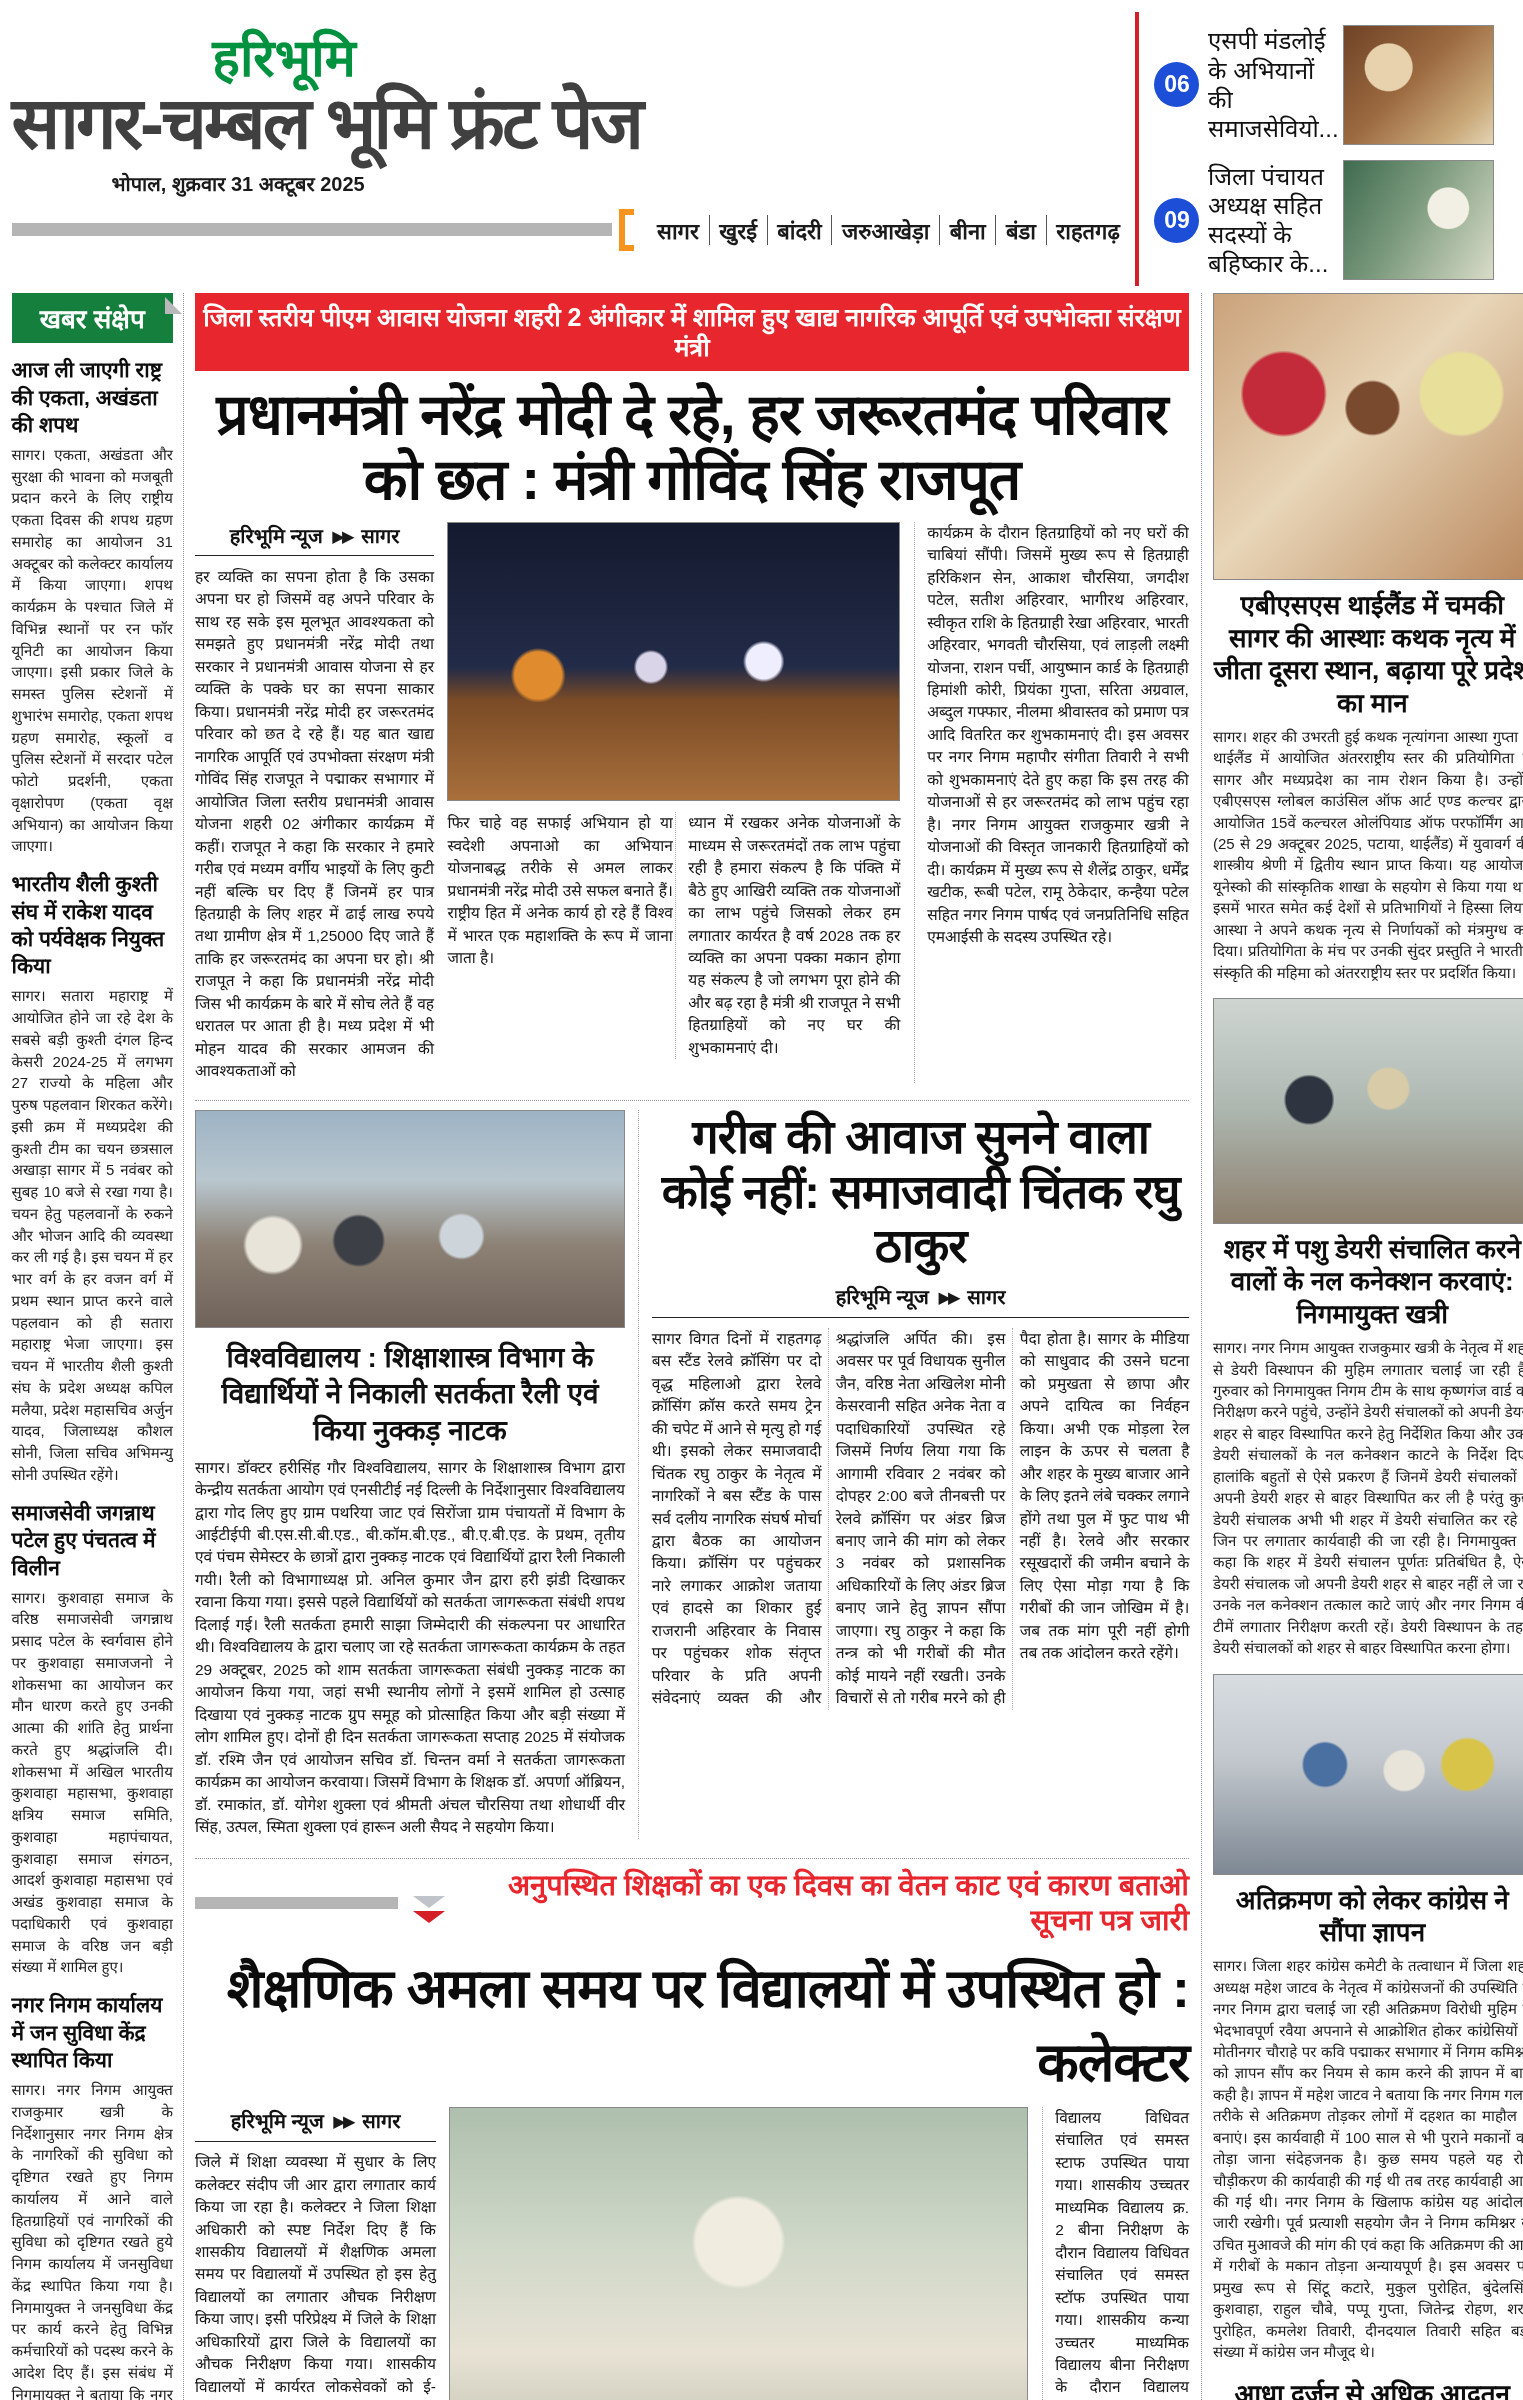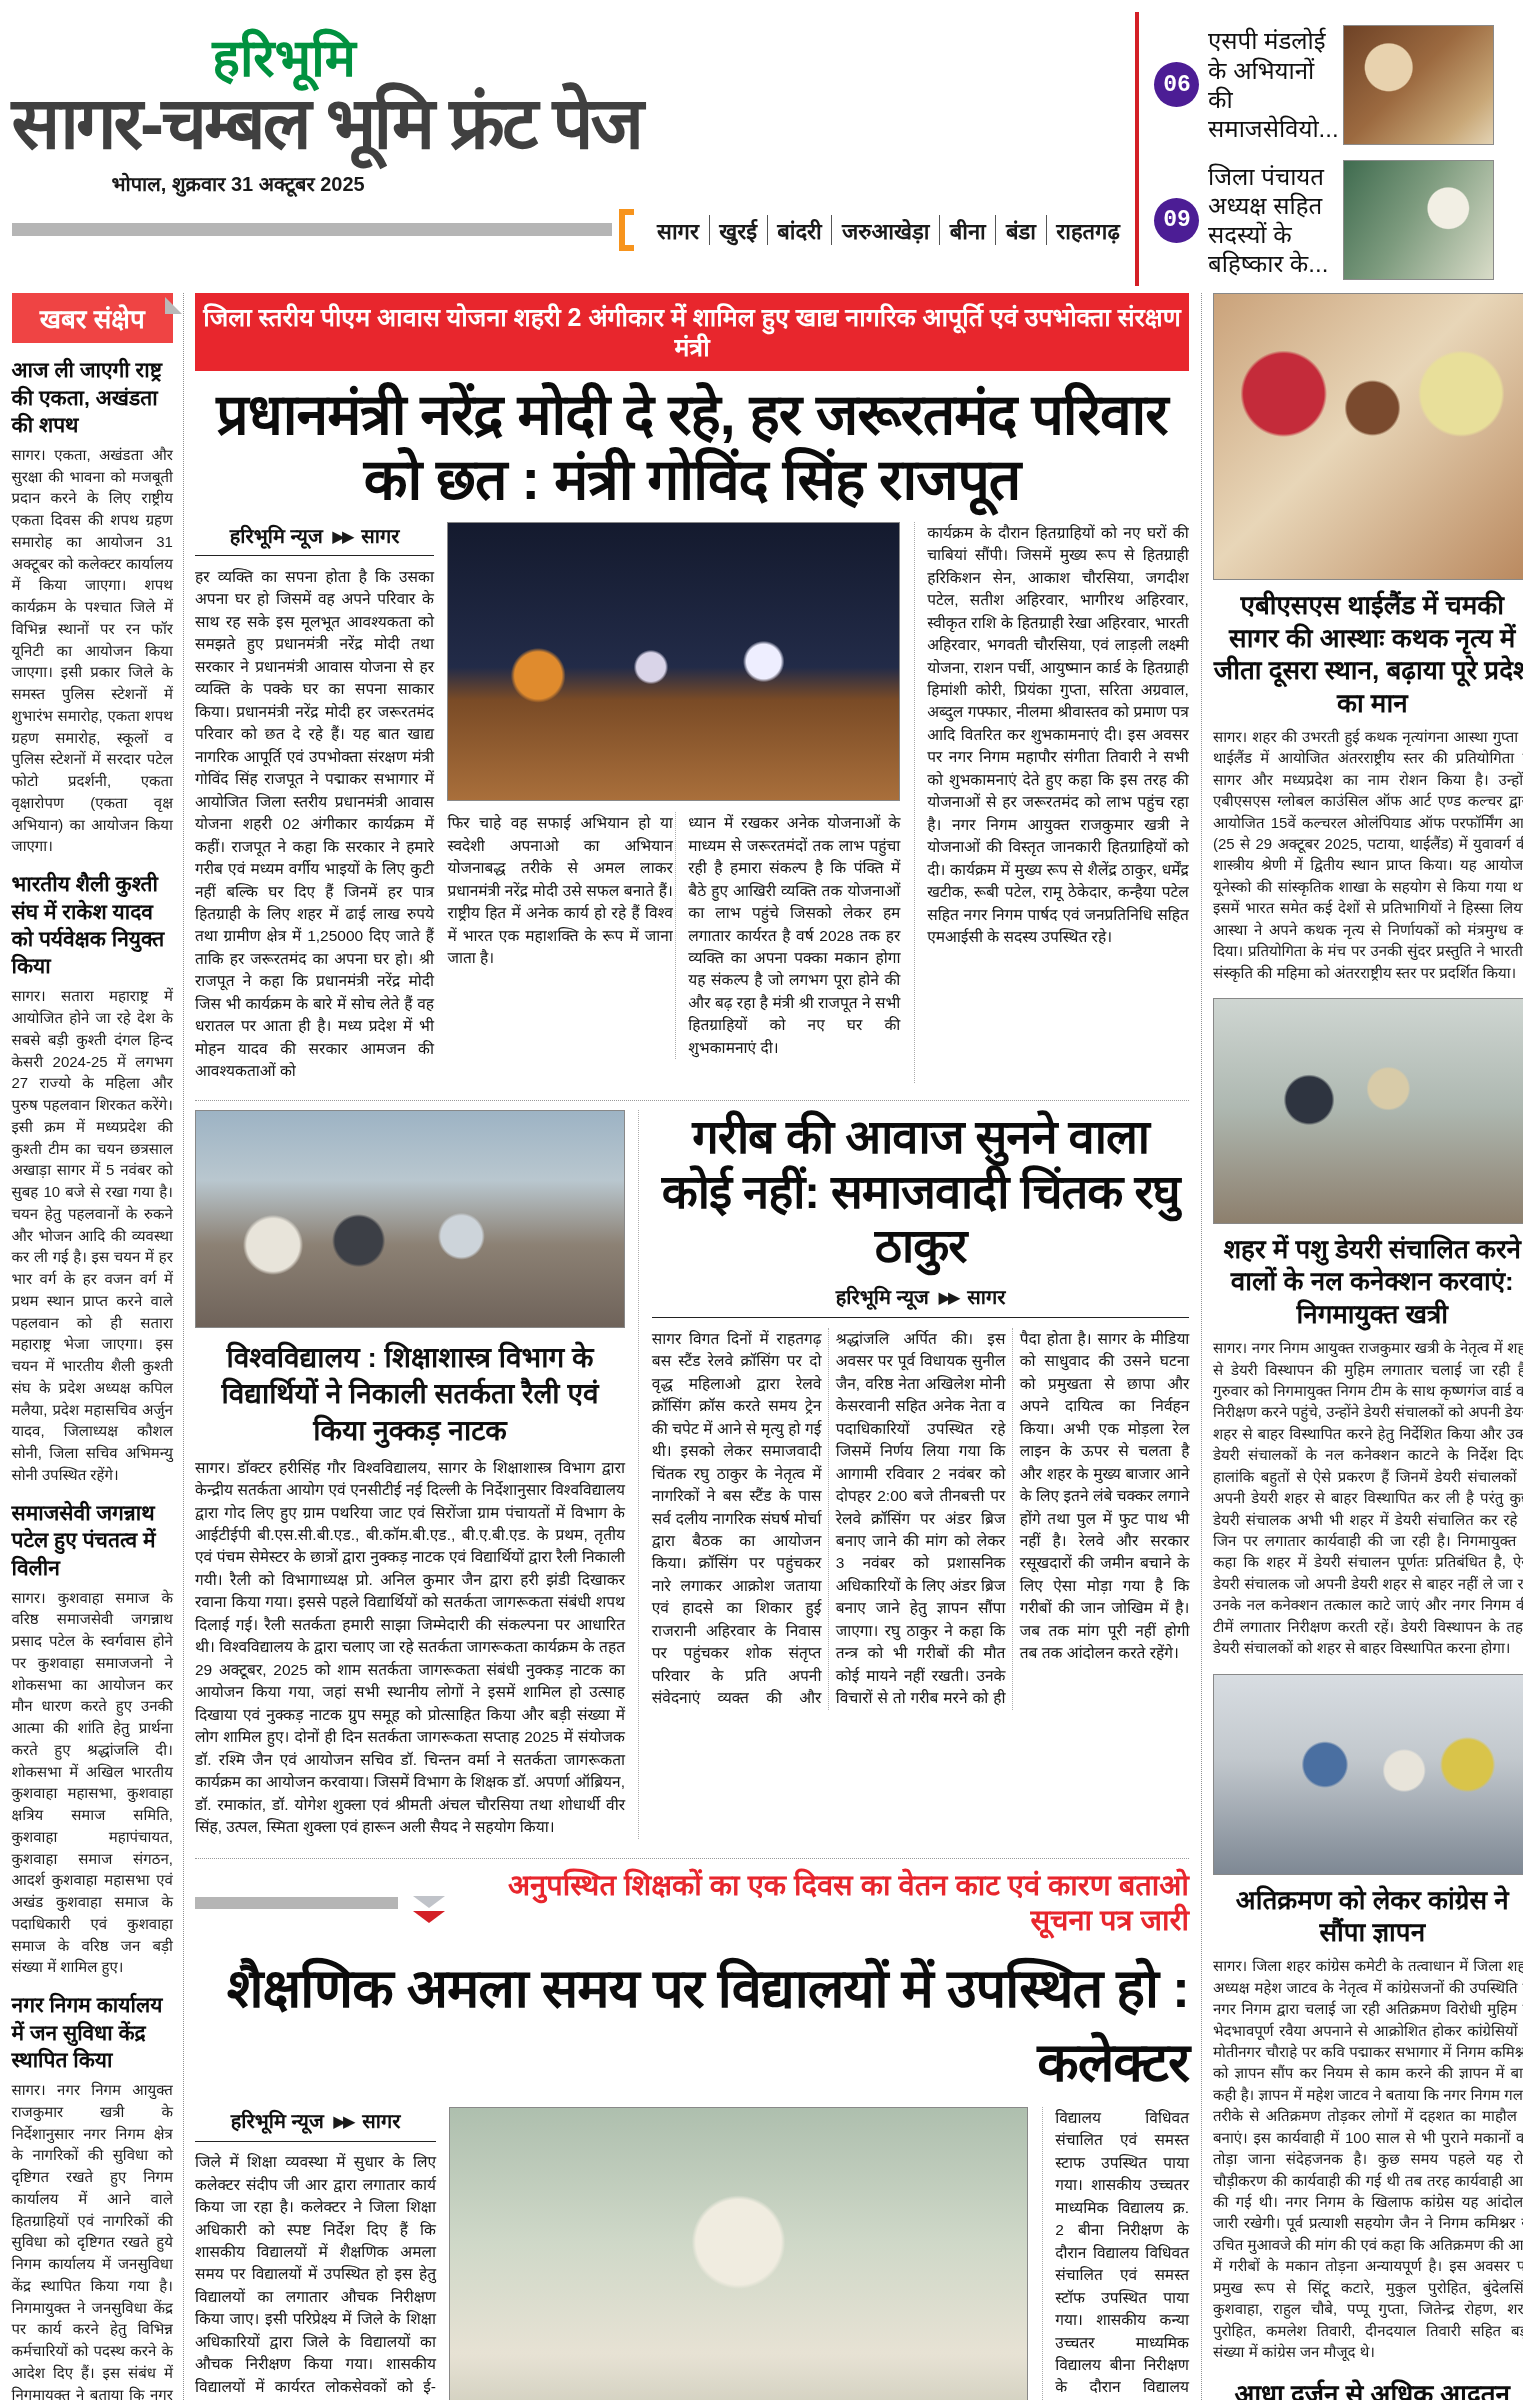--- a/index.html
+++ b/index.html
@@ -14,32 +14,32 @@
   .title{font-size:72px;font-weight:800;color:#404040;line-height:1.02;letter-spacing:-2.9px;white-space:nowrap;margin-top:1.9px;}
   .dateline{font-size:20px;font-weight:700;color:#1a1a1a;margin:9.6px 0 0 100px;width:344px;}
   .bar-row{display:flex;align-items:center;margin-top:11.5px;}
   .gray-bar{width:755px;height:12.4px;background:#b5b5b5;}
   .orange-bracket{width:17px;height:42px;border-left:6.7px solid #f7941d;border-top:6.7px solid #f7941d;border-bottom:6.7px solid #f7941d;margin-left:7.6px;}
   .nav{display:flex;align-items:center;margin-left:13.4px;font-size:22px;font-weight:700;color:#1a1a1a;}
   .nav span{padding:0 9.6px;}
   .nav span + span{border-left:1.9px solid #555;}
   .promos{width:382px;margin-left:5.7px;padding:13.4px 0 5.7px 15.3px;border-left:4.8px solid #d41f26;display:flex;flex-direction:column;gap:15.3px;}
   .promo{display:flex;align-items:center;gap:8.6px;cursor:pointer;}
-  .promo-num{min-width:45px;height:45px;border-radius:50%;background:#4c1d95;color:#fff;font-size:23px;font-weight:800;display:flex;align-items:center;justify-content:center;font-family:Liberation Mono, monospace;}
+  .promo-num{min-width:45px;height:45px;border-radius:50%;background:#1d4ed8;color:#fff;font-size:23px;font-weight:800;display:flex;align-items:center;justify-content:center;}
   .promo-text{font-size:24px;font-weight:400;line-height:1.22;width:126px;}
   .promo-photo{width:151px;height:120px;border:1px solid #8a8a8a;flex:none;}
   .ph1{background:radial-gradient(circle at 30% 35%,#e8d2ae 0 18%,transparent 19%),linear-gradient(135deg,#6e4226 0%,#9c6a40 45%,#c9a878 80%,#e3d3b4 100%);}
   .ph2{background:radial-gradient(circle at 70% 40%,#f2efe4 0 16%,transparent 17%),linear-gradient(120deg,#3f6b4f 0%,#7d9b7e 45%,#d9dcc8 100%);}
 
   
   .content{display:grid;grid-template-columns:172px 994px 331px;column-gap:11.5px;margin-top:7.6px;}
 
   
   .briefs{border-right:1.9px dotted #8f8f8f;padding-right:9.6px;}
-  .briefs-head{background:#ef4444;color:#fff;text-align:center;font-size:26px;font-weight:800;padding:6.7px 0;position:relative;}
+  .briefs-head{background:#15803d;color:#fff;text-align:center;font-size:26px;font-weight:800;padding:6.7px 0;position:relative;}
   .fold{position:absolute;right:-8.6px;top:3.8px;width:0;height:0;border-bottom:17px solid #b9b9b9;border-right:17px solid transparent;}
   .brief{margin-top:13.4px;}
   .brief-title{font-size:21px;font-weight:800;line-height:1.3;margin-bottom:5.7px;color:#0d0d0d;}
   .brief-body{font-size:15px;line-height:1.45;text-align:justify;color:#1c1c1c;}
 
   
   .lead-kicker{background:#e8262d;color:#fff;font-size:25px;font-weight:700;text-align:center;padding:8.6px 5.7px;line-height:1.2;}
   .lead-headline{font-size:57px;font-weight:800;color:#0c0c0c;text-align:center;line-height:1.14;letter-spacing:-1px;margin:11.5px 3.8px 9.6px;}
   .byline{display:flex;align-items:center;justify-content:center;gap:9.6px;font-size:20px;font-weight:800;border-bottom:1.9px solid #222;padding-bottom:6.7px;margin-bottom:9.6px;}
   .by-arrows::before{content:"▶▶";color:#1a1a1a;font-size:16.3px;letter-spacing:-2.9px;}

